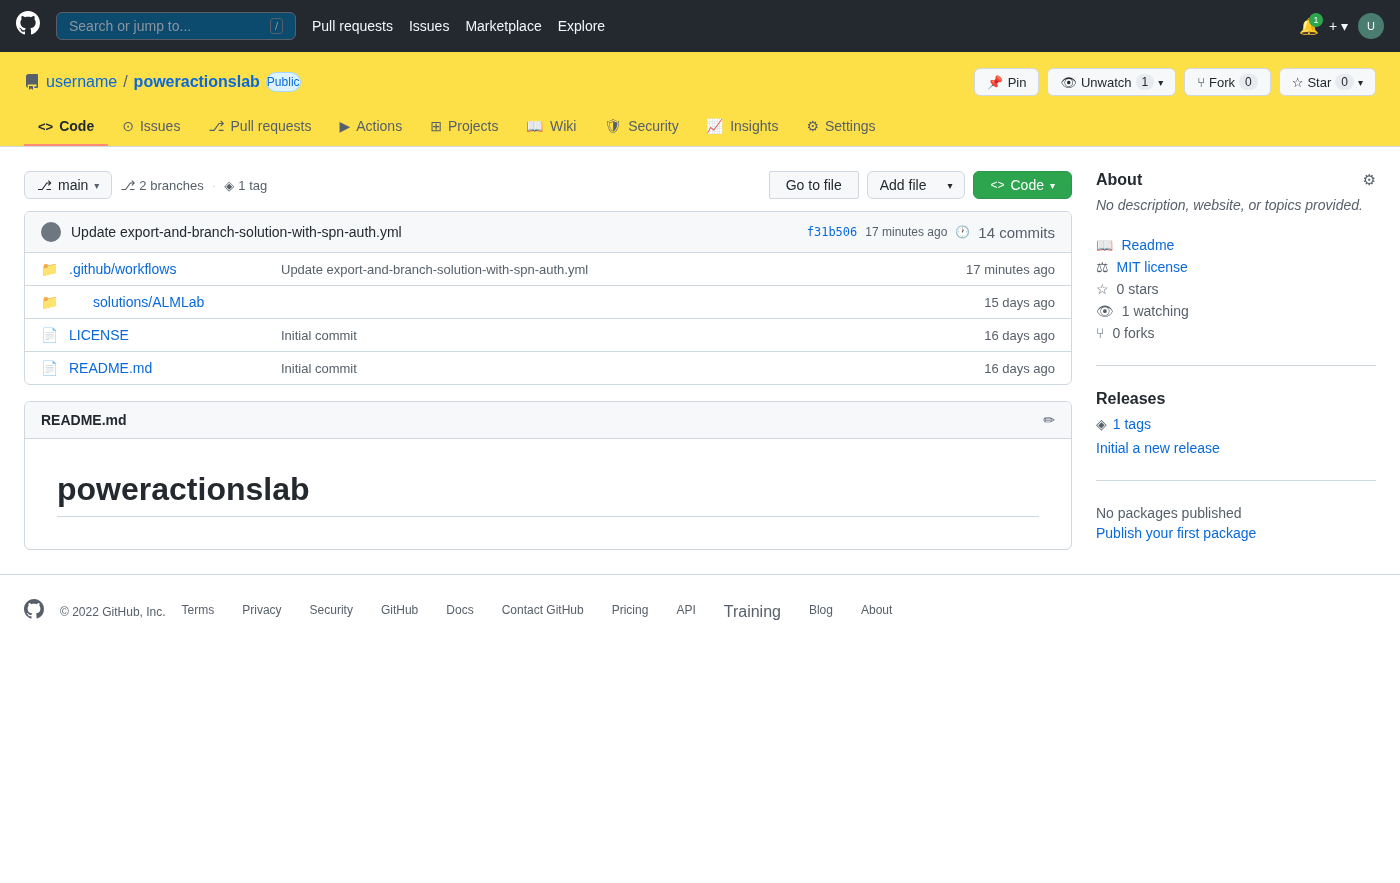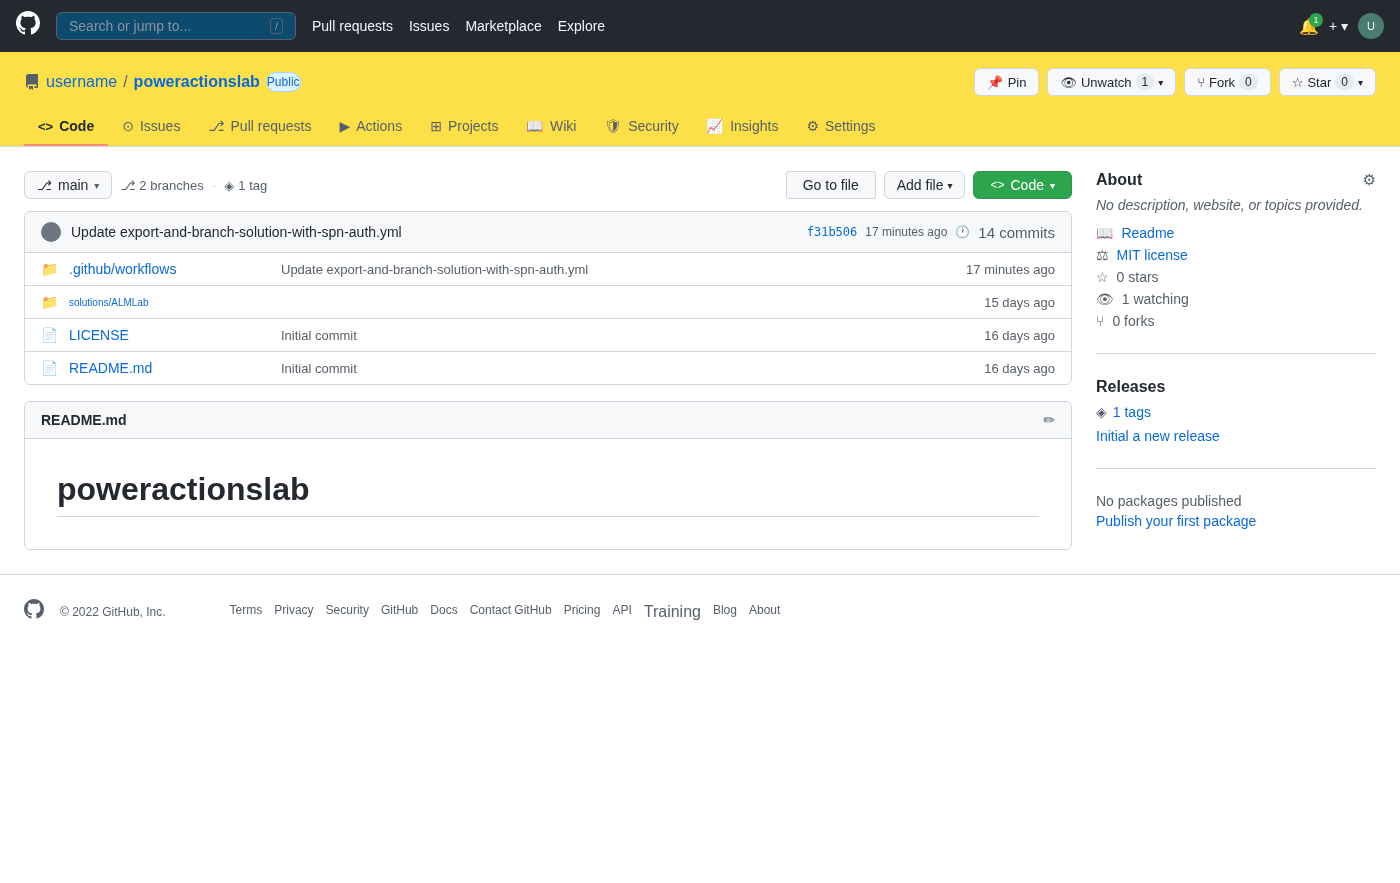--- a/index.html
+++ b/index.html
@@ -124,21 +124,21 @@
           <span>2 branches</span>
         </a>
         <span style="color:#d0d7de;">·</span>
         <a href="#" style="color:#57606a;text-decoration:none;font-size:13px;display:flex;align-items:center;gap:4px;">
           <span>◈</span>
           <span>1 tag</span>
         </a>
       </div>
       <div style="margin-left:auto;display:flex;gap:8px;">
         <button style="border:1px solid #d0d7de;background:#f6f8fa;color:#24292f;padding:5px 16px;border-radius:2px;cursor:pointer;font-size:14px;">Go to file</button>
-        <button style="border:1px solid #d0d7de;background:#f6f8fa;color:#24292f;padding:5px 12px;border-radius:6px;cursor:pointer;font-size:14px;display:flex;align-items:center;gap:4px;">
+        <button style="border:1px solid #d0d7de;background:#f6f8fa;color:#24292f;padding:5px 12px;border-radius:6px;cursor:pointer;font-size:14px;display:flex;align-items:center;gap:21px;">
           <span>Add file</span>
           <span style="font-size:10px;">▾</span>
         </button>
         <button style="background:#2da44e;color:#fff;border:1px solid #2c974b;padding:5px 16px;border-radius:6px;cursor:pointer;font-size:14px;display:flex;align-items:center;gap:6px;font-weight:500;">
           <span style="font-size:12px;">&lt;&gt;</span>
           <span>Code</span>
           <span style="font-size:10px;">▾</span>
         </button>
       </div>
     </div>
@@ -159,21 +159,21 @@
       </div>
 
       <div style="display:flex;align-items:center;padding:8px 16px;border-bottom:1px solid #d0d7de;gap:12px;">
         <span style="color:#54aeff;font-size:14px;width:16px;text-align:center;">📁</span>
         <a href="#" style="color:#0969da;text-decoration:none;font-size:14px;width:200px;flex-shrink:0;">.github/workflows</a>
         <span style="color:#57606a;font-size:13px;flex:1;overflow:hidden;text-overflow:ellipsis;white-space:nowrap;">Update export-and-branch-solution-with-spn-auth.yml</span>
         <span style="color:#57606a;font-size:13px;margin-left:auto;white-space:nowrap;">17 minutes ago</span>
       </div>
       <div style="display:flex;align-items:center;padding:8px 16px;border-bottom:1px solid #d0d7de;gap:12px;">
         <span style="color:#54aeff;font-size:14px;width:16px;text-align:center;">📁</span>
-        <a href="#" style="color:#0969da;text-decoration:none;font-size:10px;width:200px;flex-shrink:0;">solutions/ALMLab</a>
+        <a href="#" style="color:#0969da;text-decoration:none;font-size:14px;width:200px;flex-shrink:0;margin-left:24px;">solutions/ALMLab</a>
         <span style="color:#57606a;font-size:13px;margin-left:auto;white-space:nowrap;">15 days ago</span>
       </div>
       <div style="display:flex;align-items:center;padding:8px 16px;border-bottom:1px solid #d0d7de;gap:12px;">
         <span style="color:#57606a;font-size:14px;width:16px;text-align:center;">📄</span>
         <a href="#" style="color:#0969da;text-decoration:none;font-size:14px;width:200px;flex-shrink:0;">LICENSE</a>
         <span style="color:#57606a;font-size:13px;flex:1;">Initial commit</span>
         <span style="color:#57606a;font-size:13px;margin-left:auto;white-space:nowrap;">16 days ago</span>
       </div>
       <div style="display:flex;align-items:center;padding:8px 16px;gap:12px;">
         <span style="color:#57606a;font-size:14px;width:16px;text-align:center;">📄</span>
@@ -194,21 +194,21 @@
     </div>
   </div>
 
   <div style="width:280px;flex-shrink:0;">
 
     <div style="margin-bottom:24px;padding-bottom:24px;border-bottom:1px solid #d0d7de;">
       <div style="display:flex;justify-content:space-between;align-items:center;margin-bottom:8px;">
         <span style="font-size:16px;font-weight:600;color:#24292f;">About</span>
         <span style="color:#57606a;cursor:pointer;font-size:15px;">⚙</span>
       </div>
-      <p style="color:#57606a;font-size:14px;font-style:italic;margin-bottom:12px;">No description, website, or topics provided.</p>
+      <p style="color:#57606a;font-size:14px;font-style:italic;margin-bottom:24px;">No description, website, or topics provided.</p>
       <div style="display:flex;align-items:center;gap:8px;color:#57606a;font-size:14px;margin-bottom:6px;">
         <span>📖</span>
         <a href="#" style="color:#0969da;text-decoration:none;">Readme</a>
       </div>
       <div style="display:flex;align-items:center;gap:8px;color:#57606a;font-size:14px;margin-bottom:6px;">
         <span>⚖</span>
         <a href="#" style="color:#0969da;text-decoration:none;">MIT license</a>
       </div>
       <div style="display:flex;align-items:center;gap:8px;color:#57606a;font-size:14px;margin-bottom:6px;">
         <span>☆</span>
@@ -240,21 +240,21 @@
   </div>
 </div>
 
 <footer style="border-top:1px solid #d0d7de;padding:24px;display:flex;align-items:center;gap:16px;flex-wrap:wrap;">
   <span style="color:#57606a;font-size:20px;">
     <svg width="20" height="20" viewBox="0 0 16 16" fill="#57606a">
         <path d="M8 0C3.58 0 0 3.58 0 8c0 3.54 2.29 6.53 5.47 7.59.4.07.55-.17.55-.38 0-.19-.01-.82-.01-1.49-2.01.37-2.53-.49-2.69-.94-.09-.23-.48-.94-.82-1.13-.28-.15-.68-.52-.01-.53.63-.01 1.08.58 1.23.82.72 1.21 1.87.87 2.33.66.07-.52.28-.87.51-1.07-1.78-.2-3.64-.89-3.64-3.95 0-.87.31-1.59.82-2.15-.08-.2-.36-1.02.08-2.12 0 0 .67-.21 2.2.82.64-.18 1.32-.27 2-.27.68 0 1.36.09 2 .27 1.53-1.04 2.2-.82 2.2-.82.44 1.1.16 1.92.08 2.12.51.56.82 1.27.82 2.15 0 3.07-1.87 3.75-3.65 3.95.29.25.54.73.54 1.48 0 1.07-.01 1.93-.01 2.2 0 .21.15.46.55.38A8.013 8.013 0 0016 8c0-4.42-3.58-8-8-8z"></path>
       </svg>
   </span>
   <span style="color:#57606a;font-size:12px;">© 2022 GitHub, Inc.</span>
-  <div style="display:flex;gap:12px;flex-wrap:wrap;margin-left:48px;">
+  <div style="display:flex;gap:28px;flex-wrap:wrap;">
     <a href="#" style="color:#57606a;text-decoration:none;font-size:12px;">Terms</a>
     <a href="#" style="color:#57606a;text-decoration:none;font-size:12px;">Privacy</a>
     <a href="#" style="color:#57606a;text-decoration:none;font-size:12px;">Security</a>
     <a href="#" style="color:#57606a;text-decoration:none;font-size:12px;">GitHub</a>
     <a href="#" style="color:#57606a;text-decoration:none;font-size:12px;">Docs</a>
     <a href="#" style="color:#57606a;text-decoration:none;font-size:12px;">Contact GitHub</a>
     <a href="#" style="color:#57606a;text-decoration:none;font-size:12px;">Pricing</a>
     <a href="#" style="color:#57606a;text-decoration:none;font-size:12px;">API</a>
     <a href="#" style="color:#57606a;text-decoration:none;font-size:16px;">Training</a>
     <a href="#" style="color:#57606a;text-decoration:none;font-size:12px;">Blog</a>

